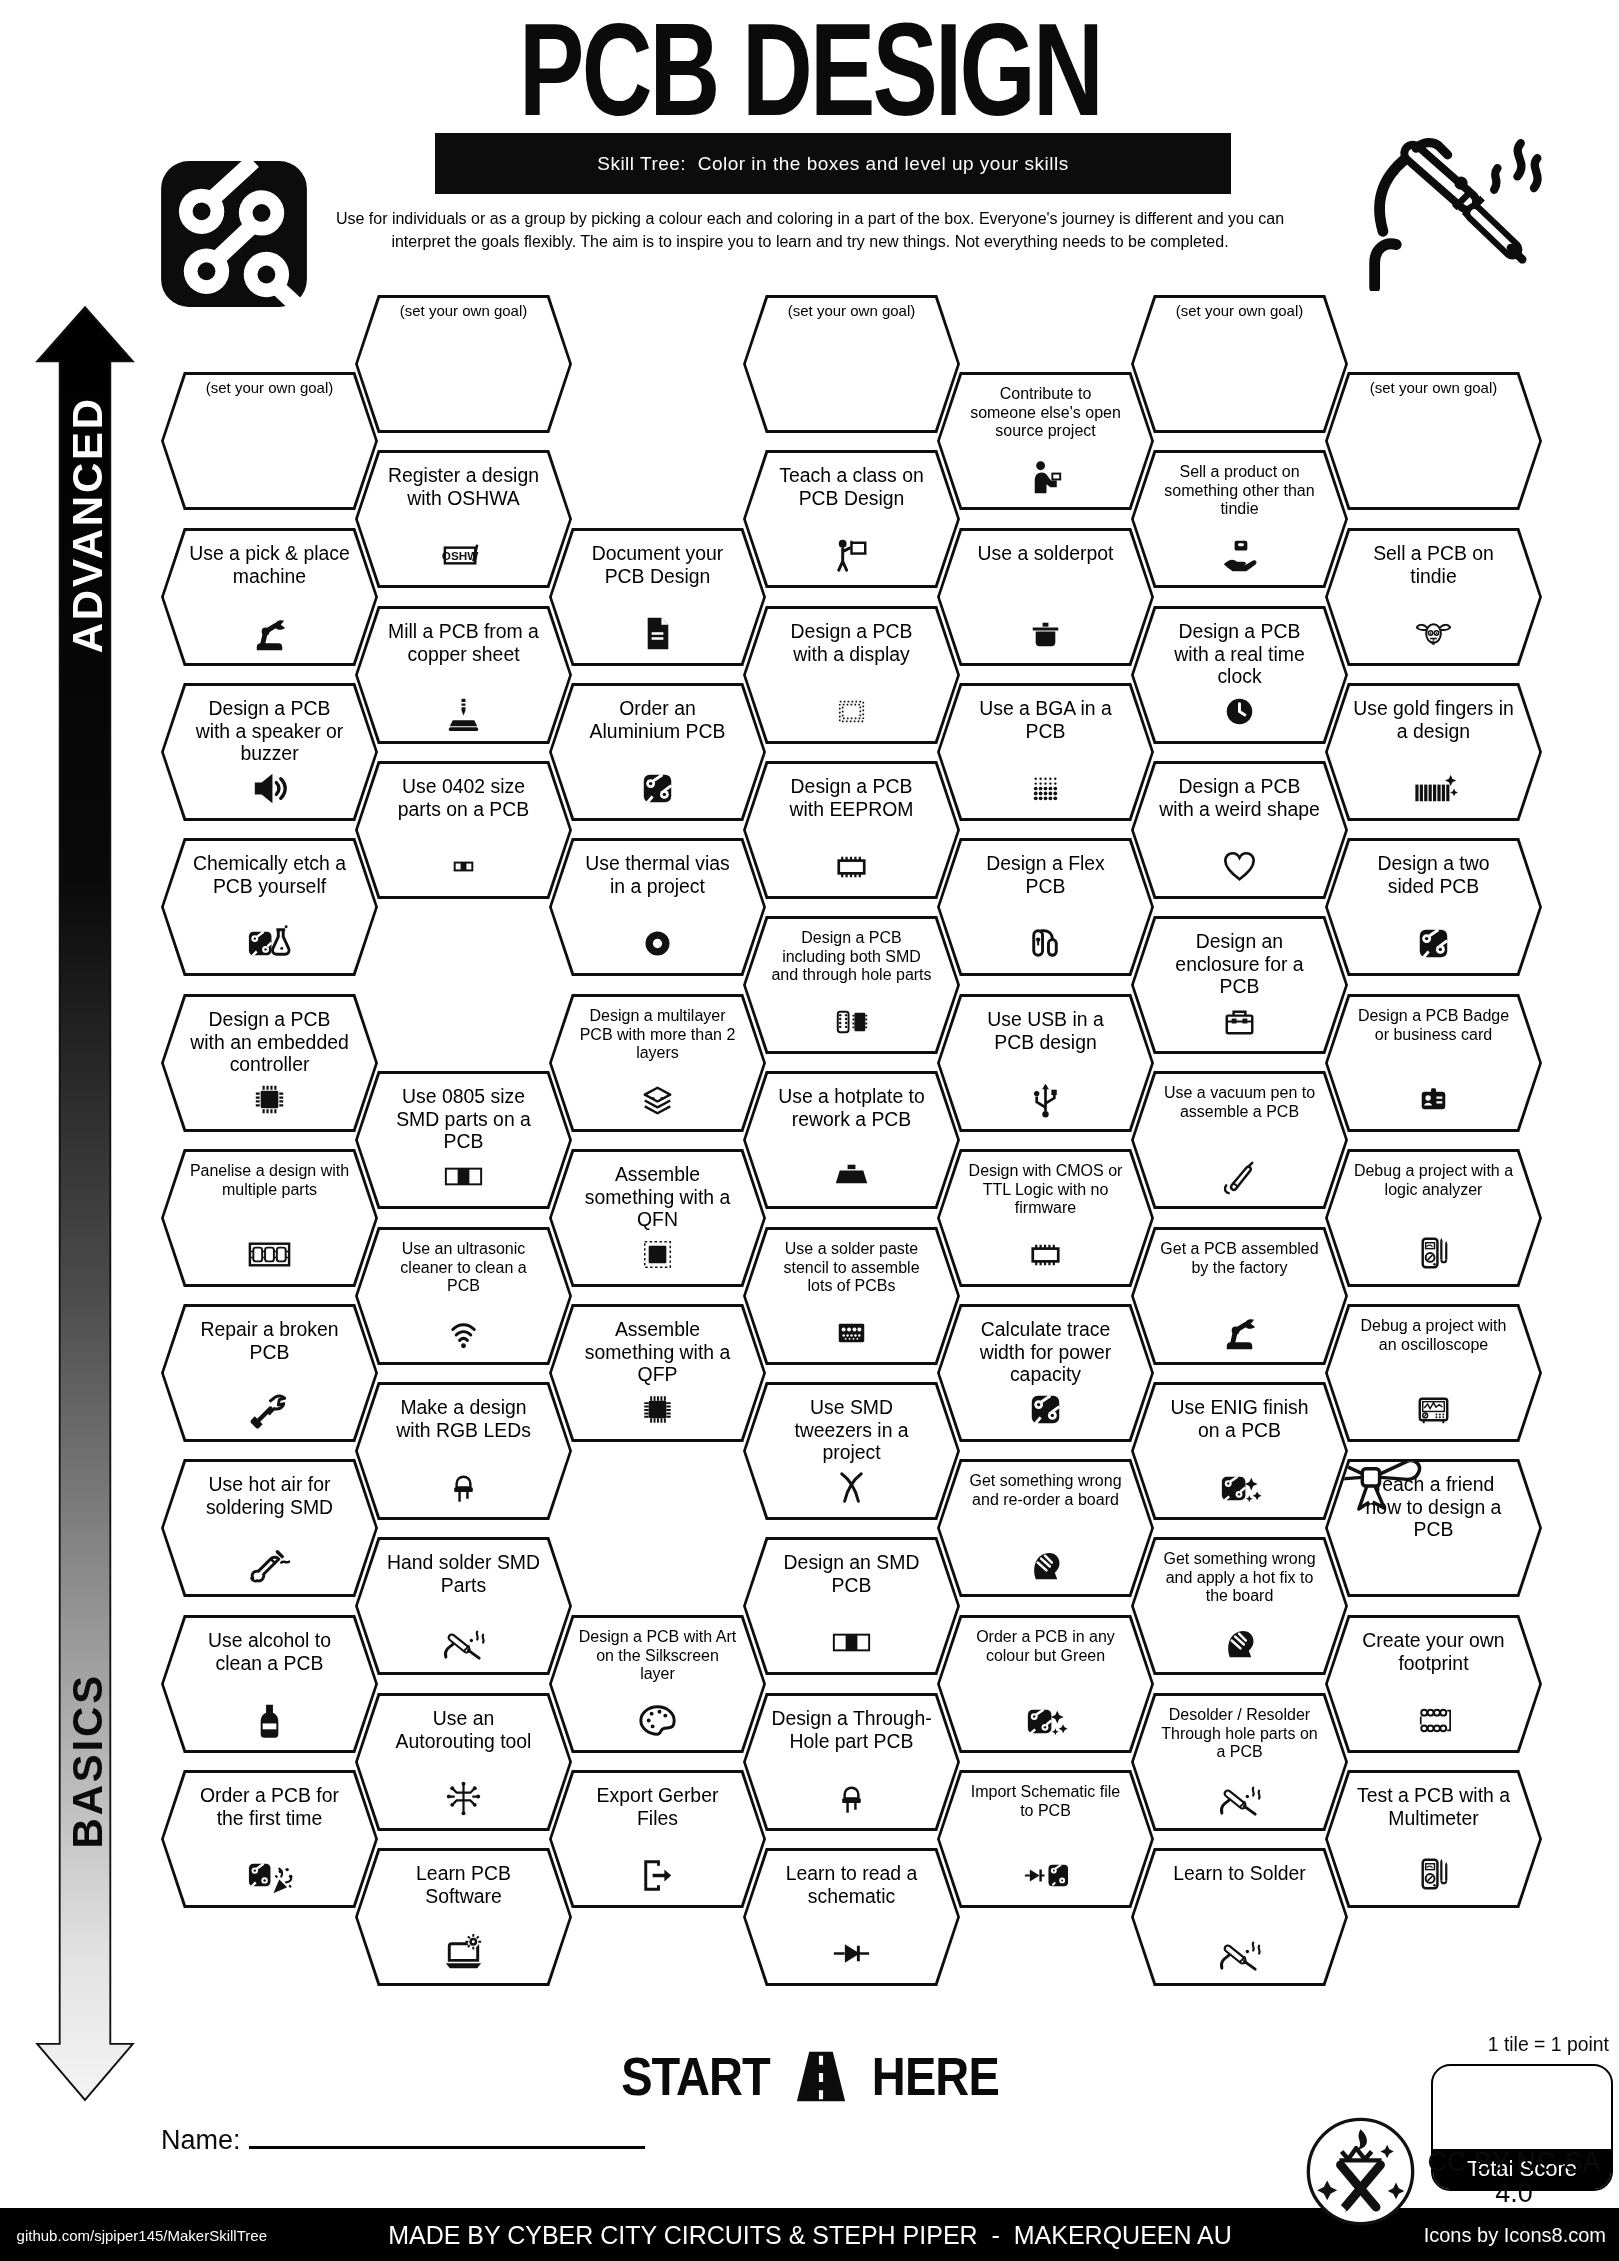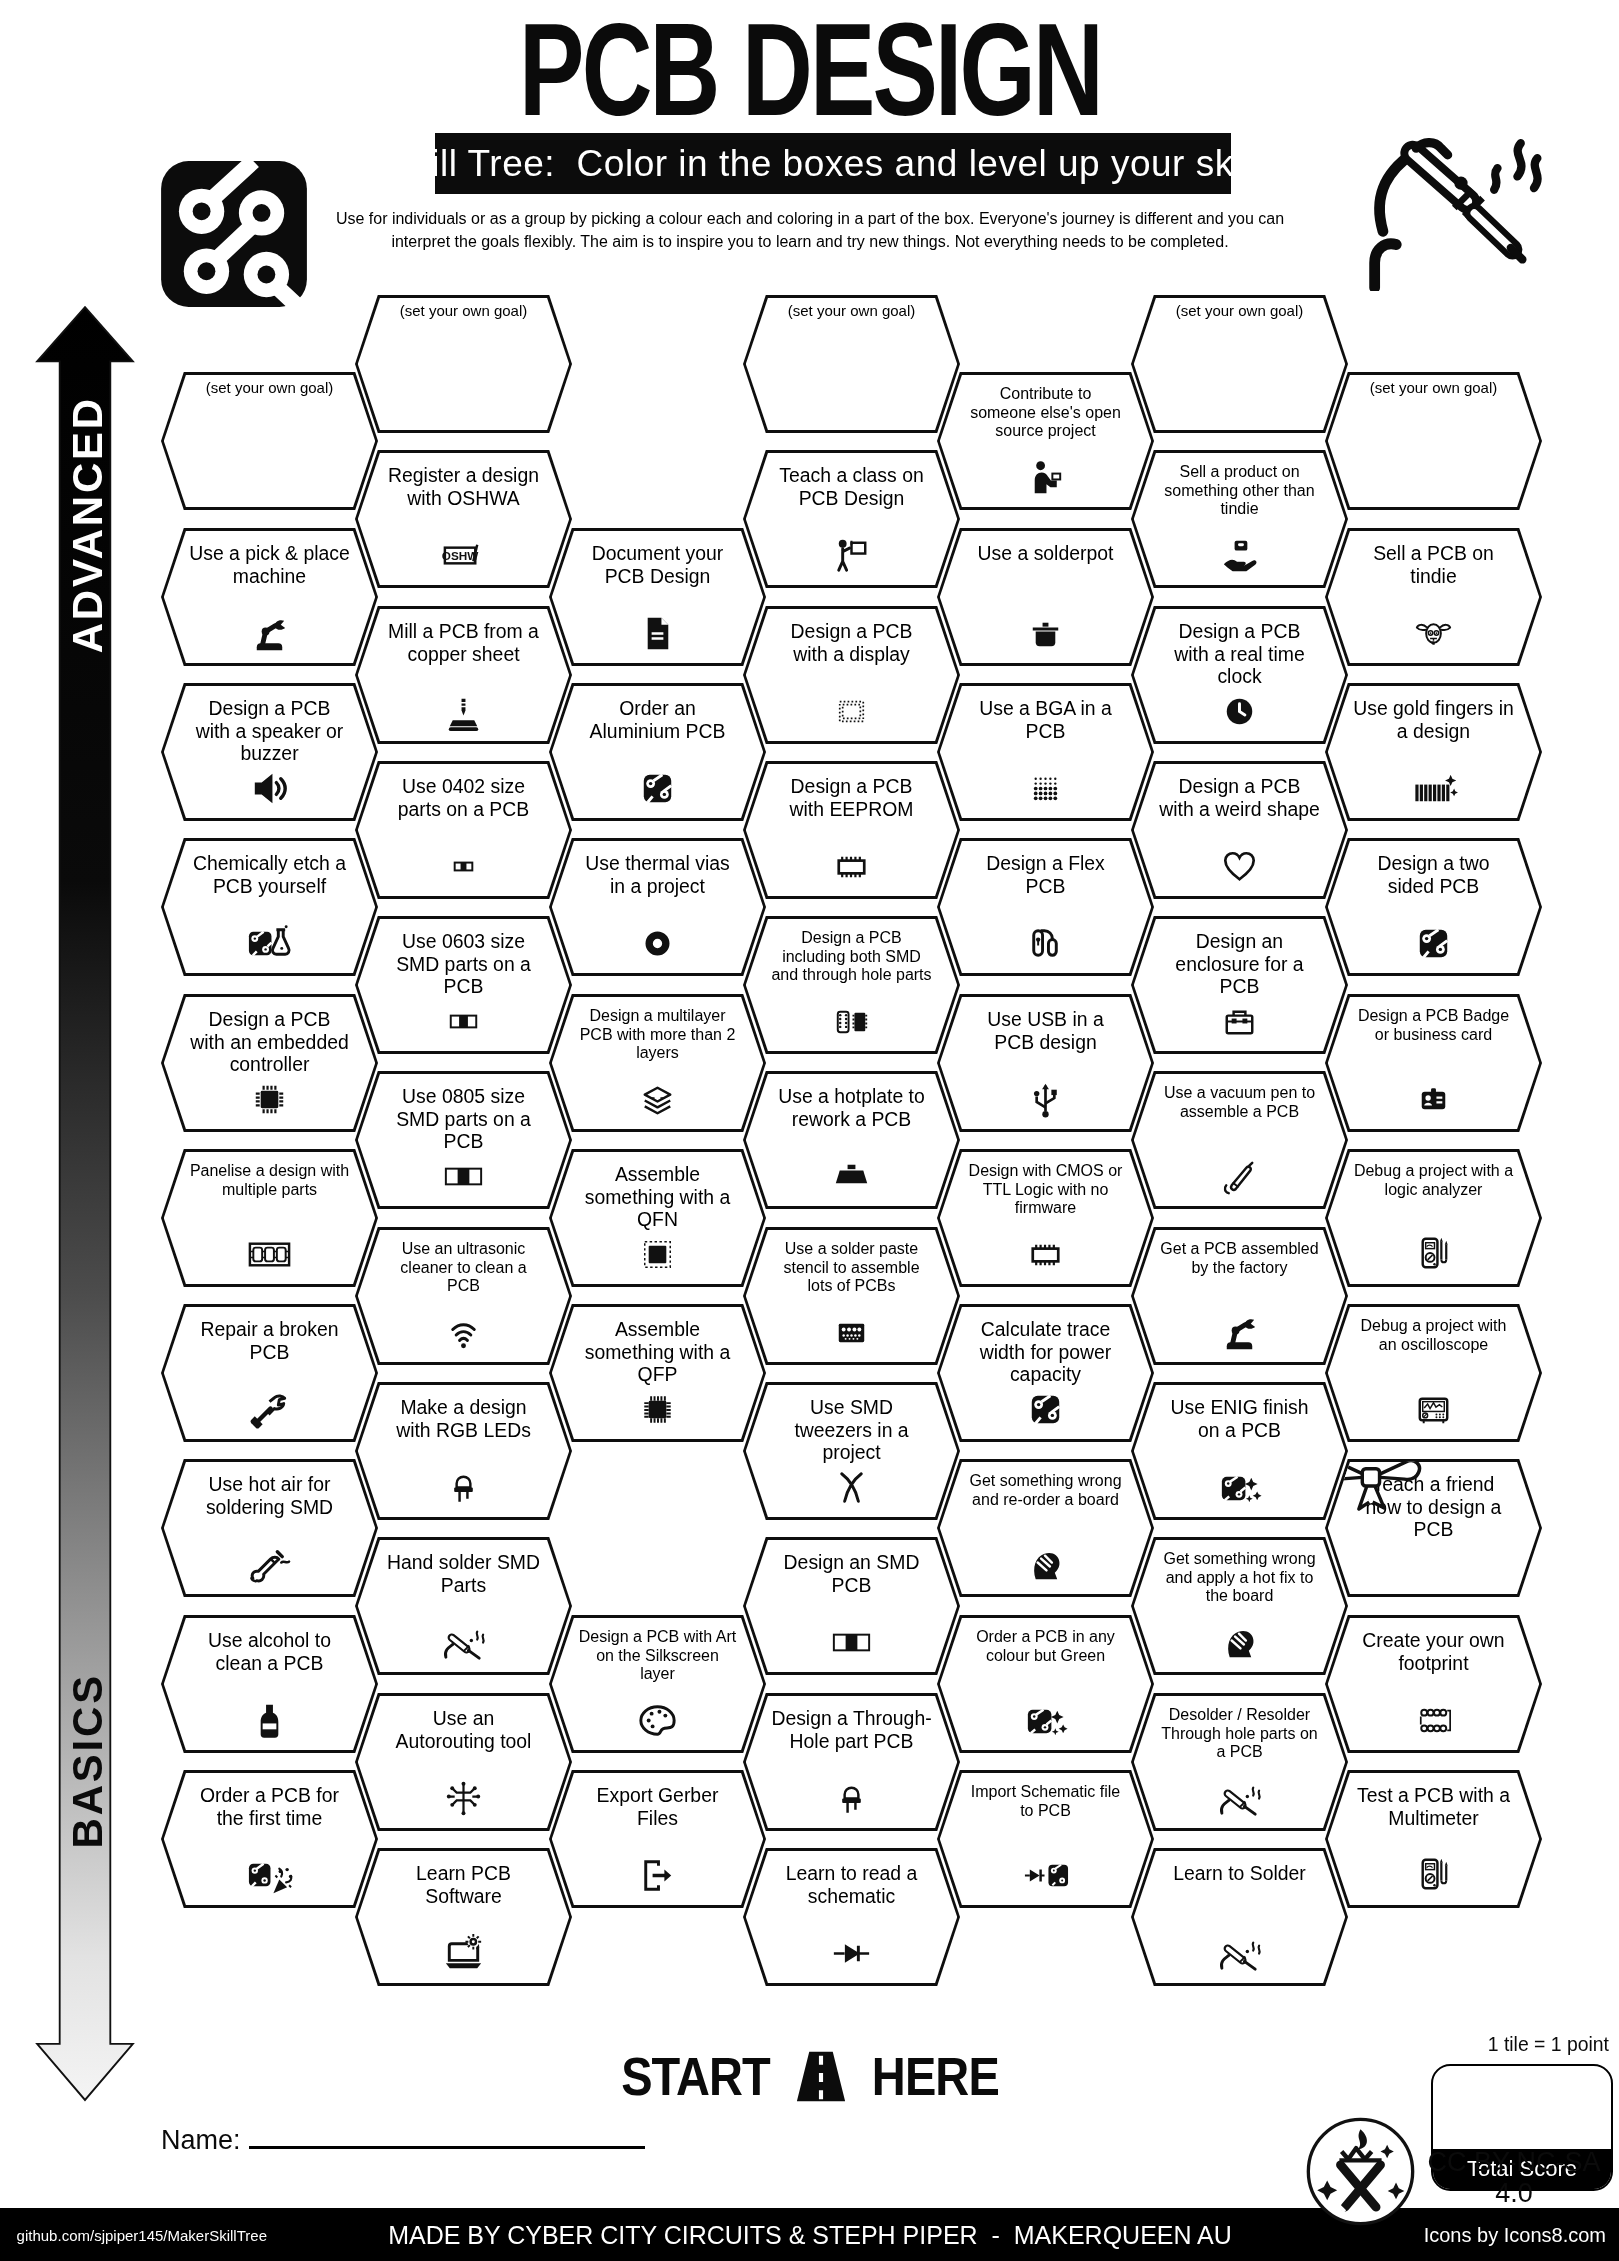--- a/index.html
+++ b/index.html
@@ -4,21 +4,21 @@
 <style>
   html,body{margin:0;padding:0;background:#888;}
   .page{position:relative;width:1620px;height:2261px;background:#fff;overflow:hidden;
         font-family:"Liberation Sans", sans-serif;color:#0b0b0b;}
   
   .title{position:absolute;left:0;right:0;top:-6.5px;text-align:center;
          font-size:98px;font-weight:700;letter-spacing:-2.8px;color:#0b0b0b;
          transform:scaleY(1.34);transform-origin:top center;white-space:nowrap;}
   .subtitle-bar{position:absolute;left:435px;top:133px;width:796px;height:61px;background:#0c0c0c;
          display:flex;align-items:center;justify-content:center;}
-  .subtitle-bar span{color:#fff;font-size:37px;letter-spacing:0.5px;white-space:pre;}
+  .subtitle-bar span{color:#fff;font-size:19px;letter-spacing:0.5px;white-space:pre;}
   .desc{position:absolute;left:50%;top:208px;transform:translateX(-50%);width:1078px;
         text-align:center;font-size:16px;line-height:1.42;color:#000;}
   .logo{position:absolute;left:153px;top:153px;width:162px;height:162px;}
   .iron-art{position:absolute;left:1350px;top:125px;width:207px;height:166px;}
   
   .axis{position:absolute;left:33px;top:304px;width:104px;height:1800px;}
   .axis-label{position:absolute;writing-mode:vertical-rl;transform:rotate(180deg);
         font-weight:700;letter-spacing:2.8px;font-size:42px;white-space:nowrap;}
   .axis-label.advanced{color:#fff;left:64px;top:396px;}
   .axis-label.basics{color:#0b0b0b;left:64px;top:1673px;}
@@ -277,31 +277,20 @@
         <div class="hex-in">
           <div class="hex-label">Use 0402 size parts on a PCB</div>
           <div class="hex-icon">
             <svg viewBox="0 0 100 100">
               <rect x="32" y="42" width="36" height="16" stroke="#111" fill="none" stroke-width="4"></rect>
               <rect x="44" y="42" width="12" height="16" fill="#111"></rect>
             </svg>
           </div>
         </div>
       </div>
-      <div class="hex" style="left: 355px; top: 916px;">
-        <div class="hex-in">
-          <div class="hex-label">Use 0603 size SMD parts on a PCB</div>
-          <div class="hex-icon">
-            <svg viewBox="0 0 100 100">
-              <rect x="24" y="38" width="52" height="24" stroke="#111" fill="none" stroke-width="4"></rect>
-              <rect x="41" y="38" width="18" height="24" fill="#111"></rect>
-            </svg>
-          </div>
-        </div>
-      </div>
       <div class="hex" style="left: 355px; top: 1071px;">
         <div class="hex-in">
           <div class="hex-label">Use 0805 size SMD parts on a PCB</div>
           <div class="hex-icon">
             <svg viewBox="0 0 100 100">
               <rect x="14" y="34" width="72" height="32" stroke="#111" fill="none" stroke-width="4"></rect>
               <rect x="38" y="34" width="24" height="32" fill="#111"></rect>
             </svg>
           </div>
         </div>

